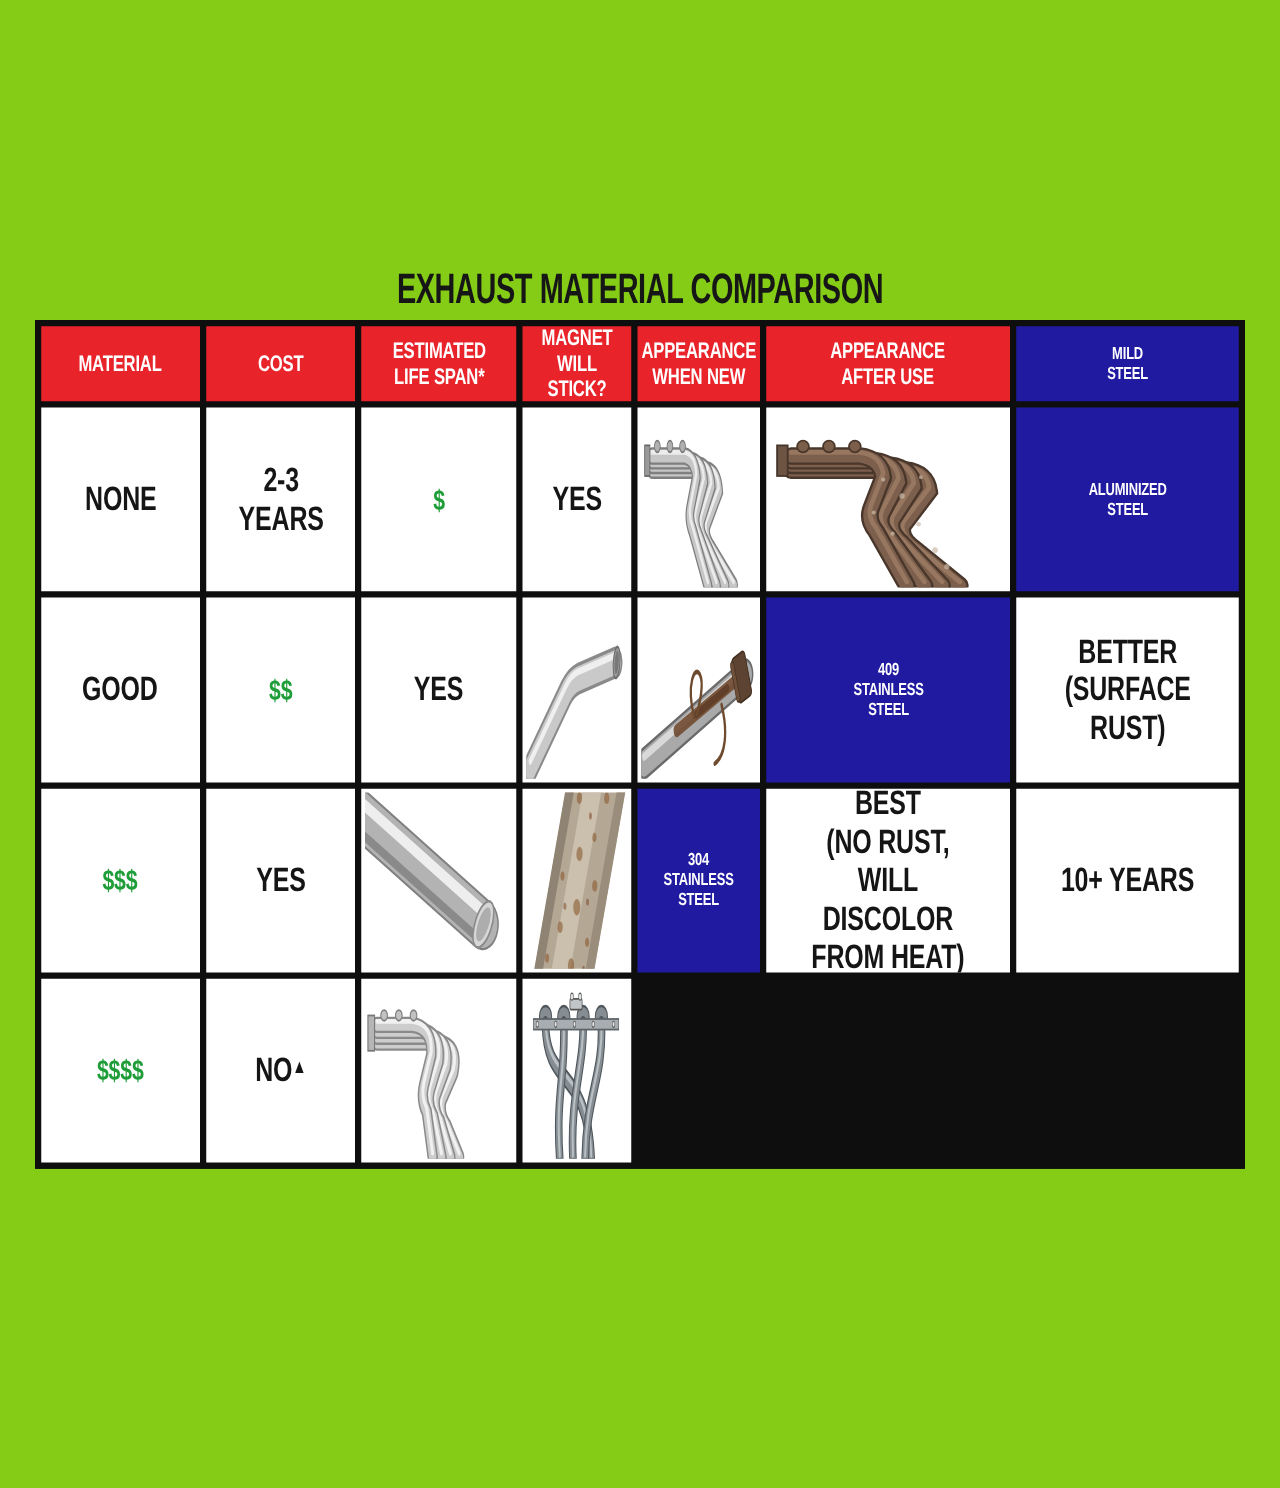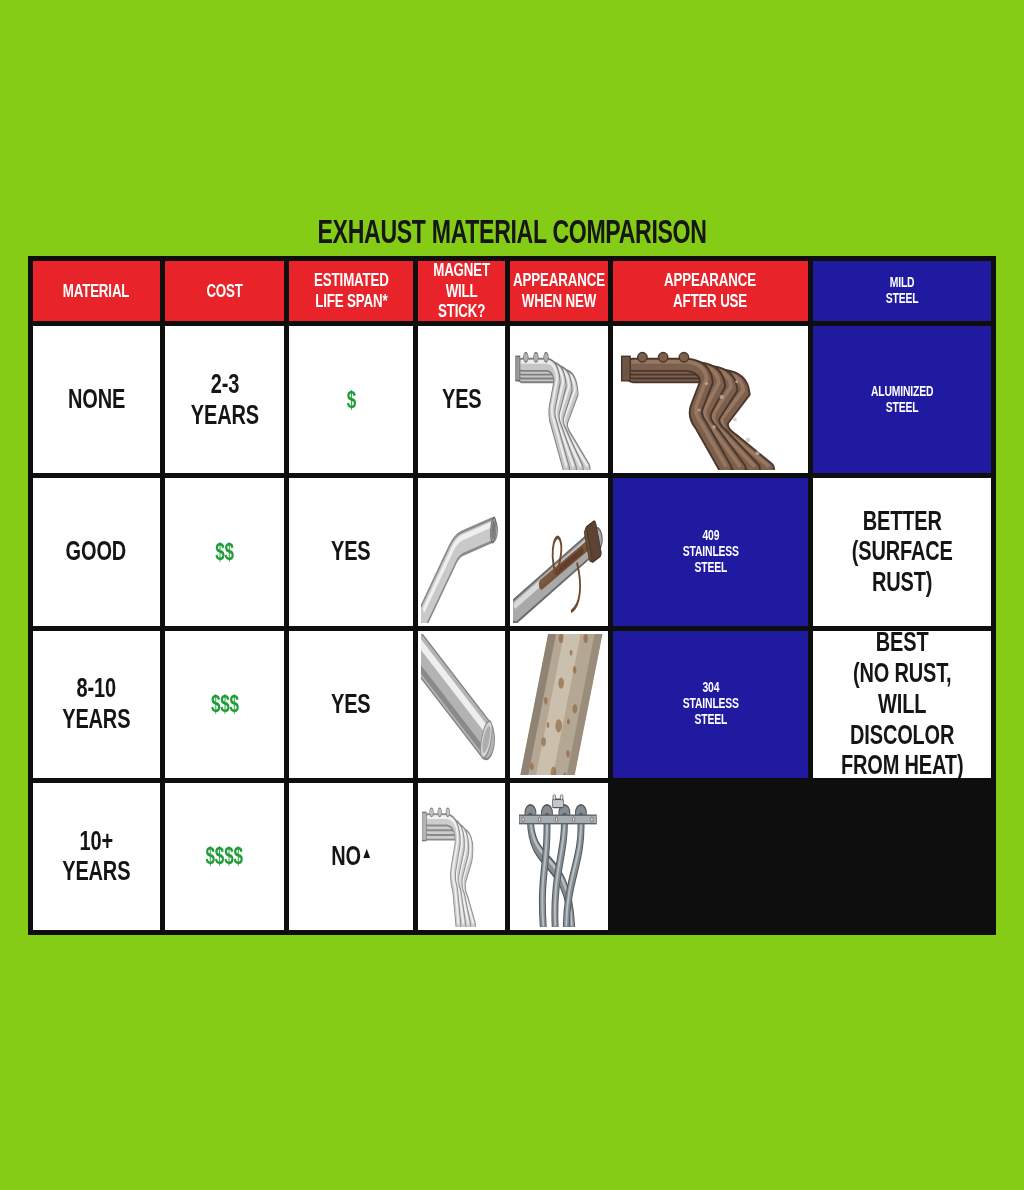--- a/index.html
+++ b/index.html
@@ -200,23 +200,20 @@
 
     <div class="cell material">
         <span class="condensed">409
 STAINLESS
 STEEL</span>
       </div>
     <div class="cell data">
         <span class="condensed">BETTER
 (SURFACE
 RUST)</span>
-      </div>
-    <div class="cell data">
-        <span class="condensed">8-10 YEARS</span>
       </div>
     <div class="cell data cost">
         <span class="condensed">$$$</span>
       </div>
     <div class="cell data">
         <span class="condensed">YES</span>
       </div>
     <div class="cell photo">
       <svg viewBox="0 0 200 150" preserveAspectRatio="none" role="img" aria-label="new polished 409 stainless steel tube photo">
         <g fill="none" stroke-linecap="round">

